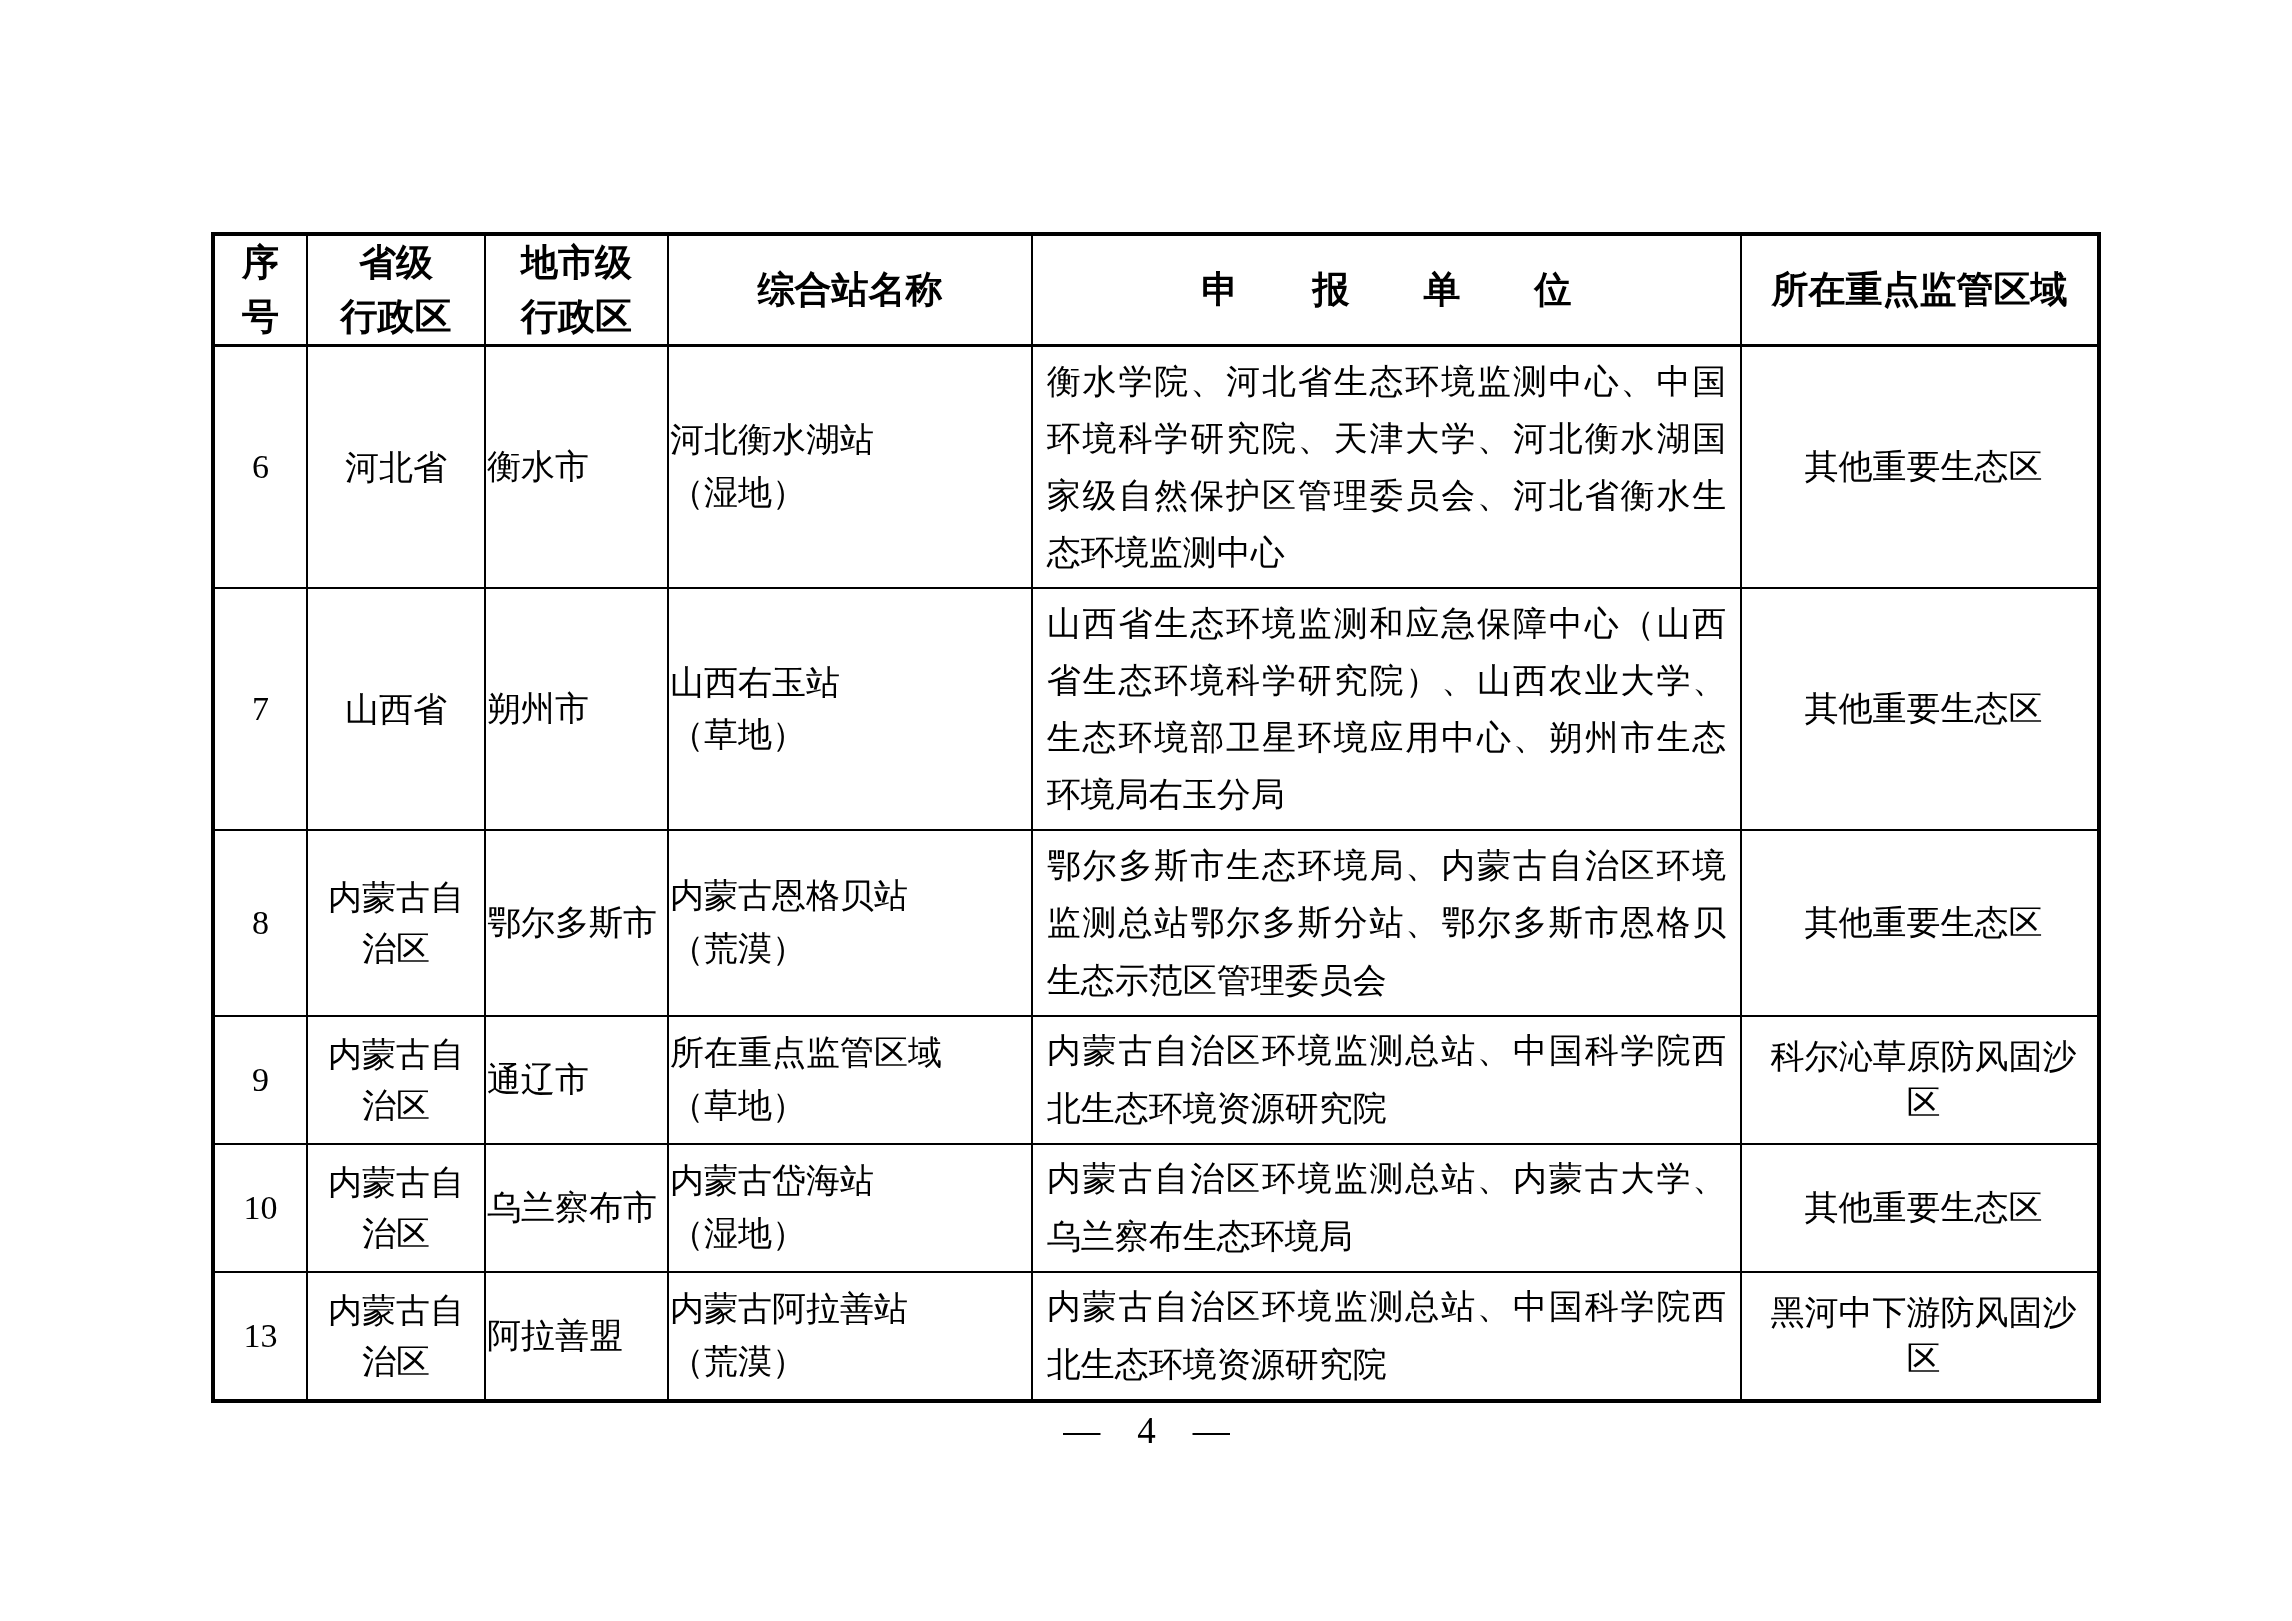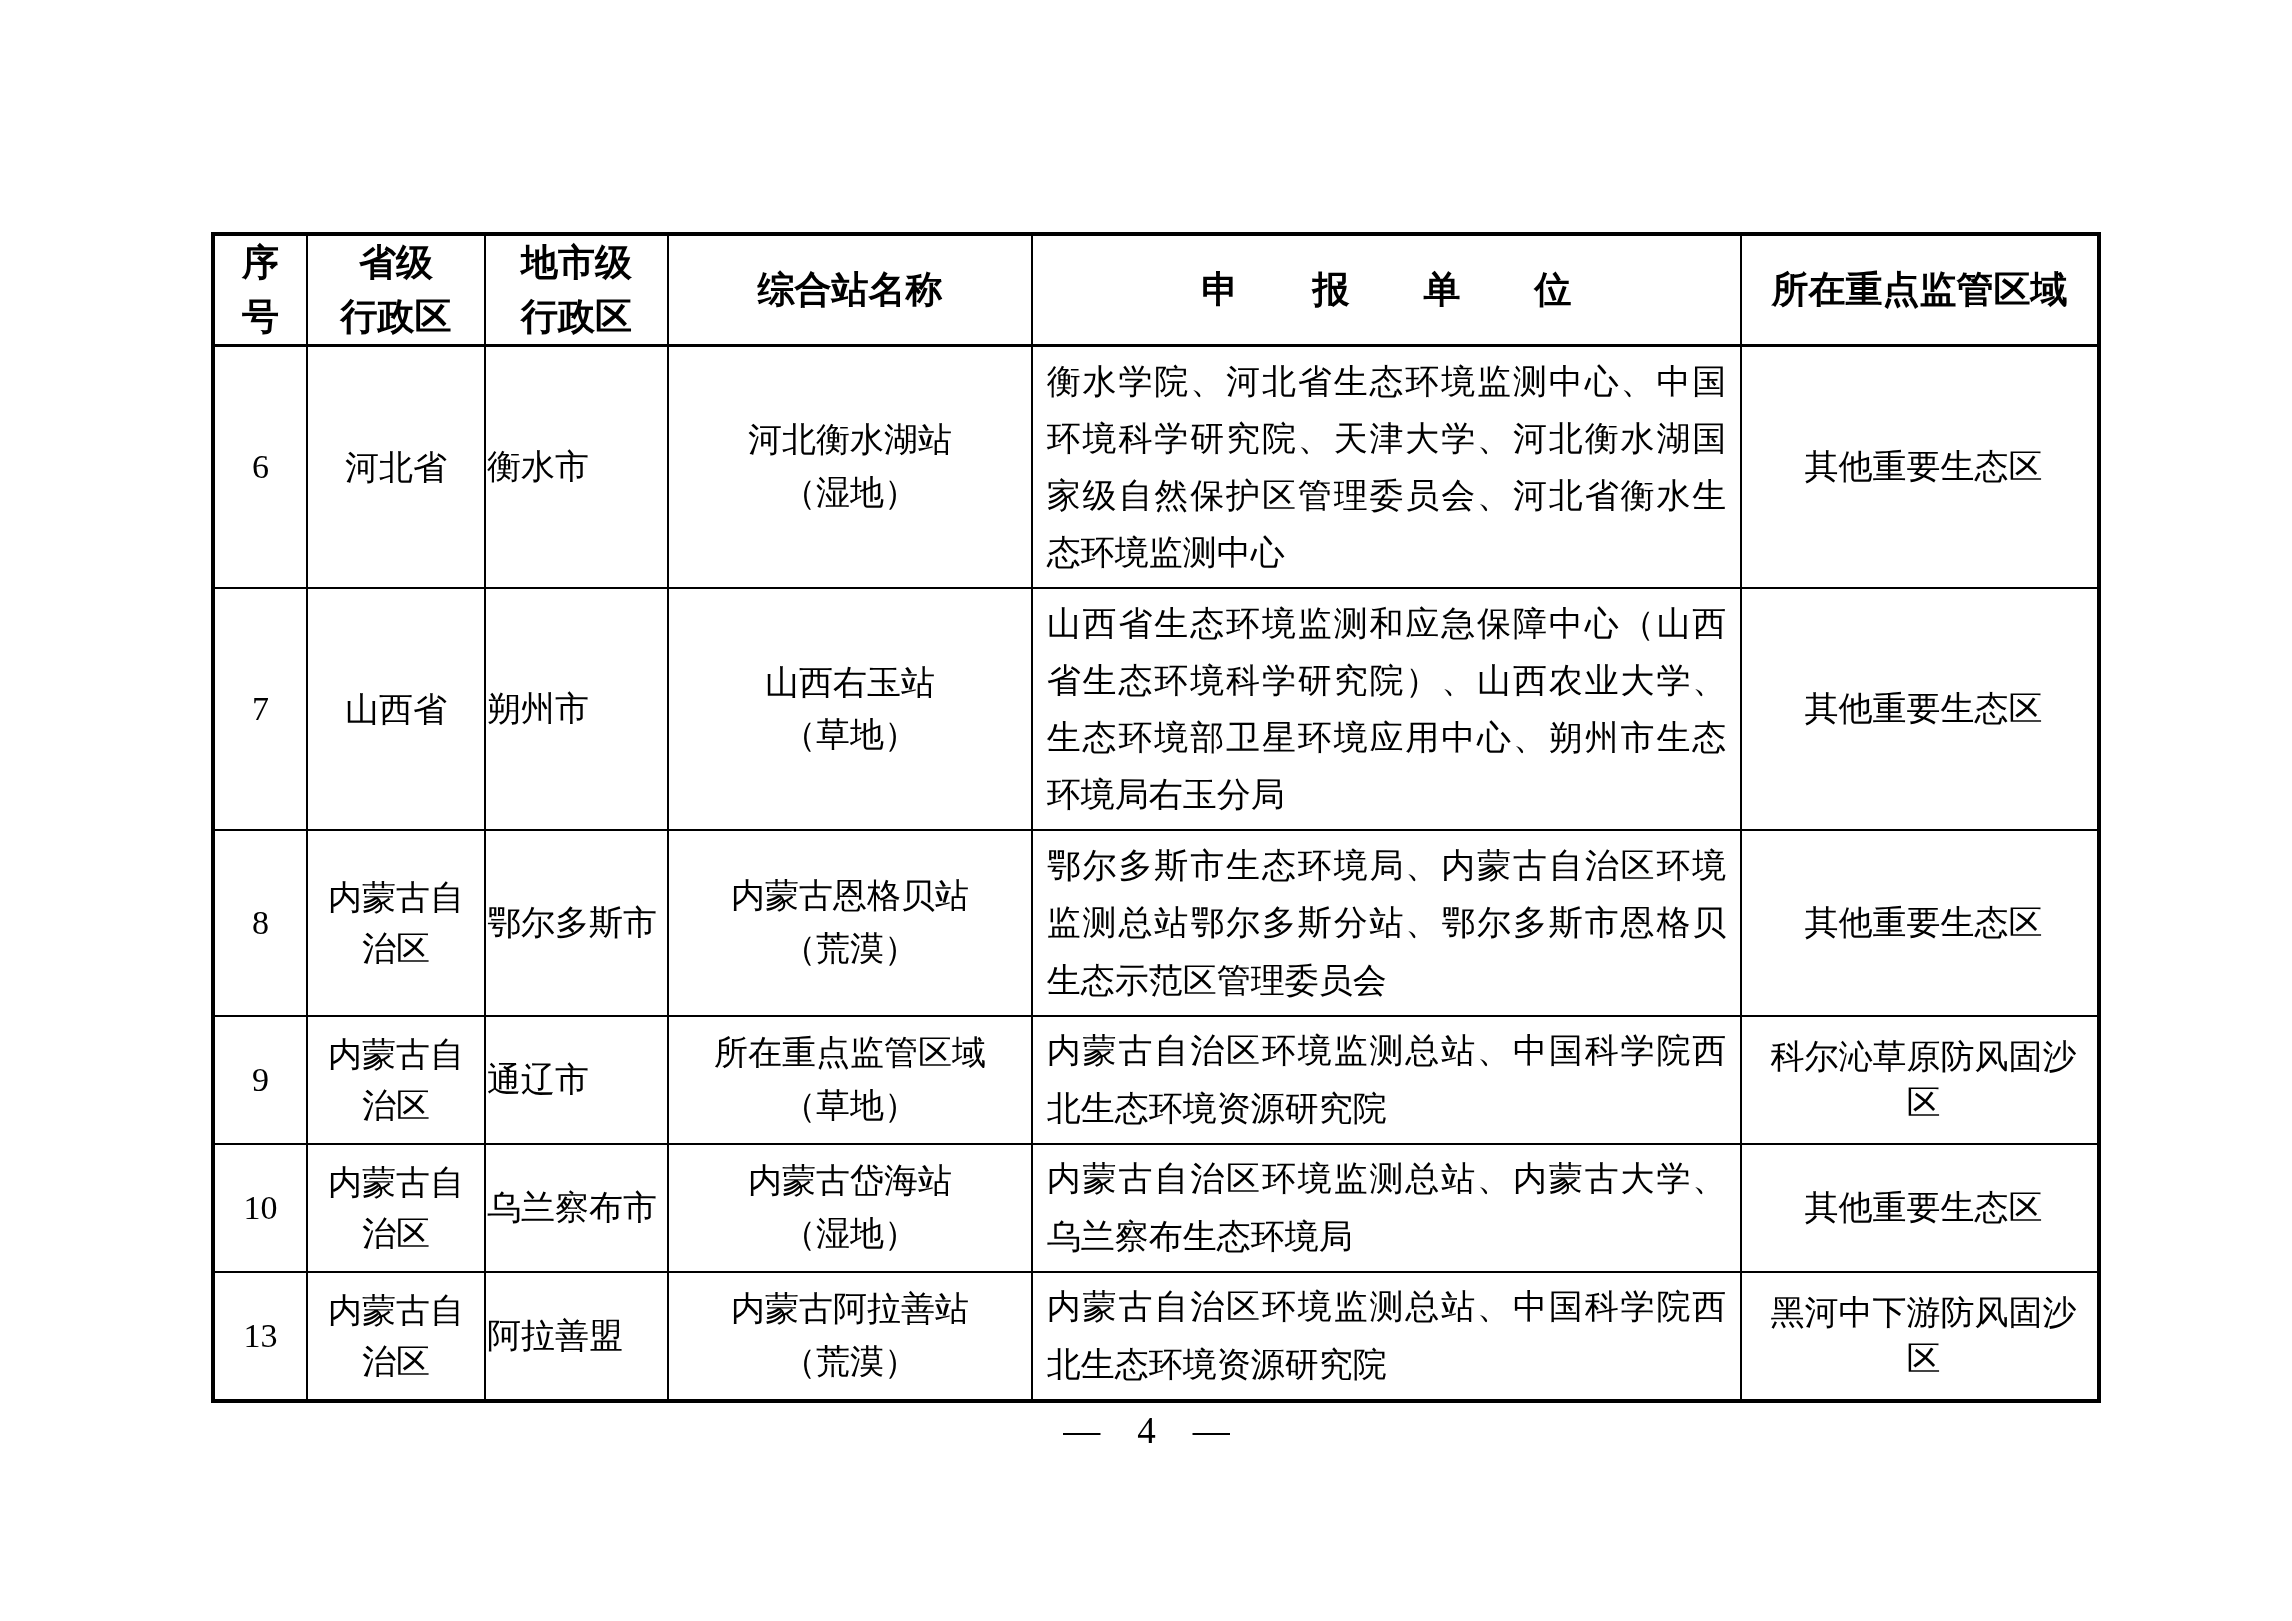--- a/index.html
+++ b/index.html
@@ -47,21 +47,21 @@
   .doc-table tbody tr:nth-child(3) { height: 160px; }
   .doc-table tbody tr:nth-child(4) { height: 111px; }
   .doc-table tbody tr:nth-child(5) { height: 111px; }
   .doc-table tbody tr:nth-child(6) { height: 111px; }
   .doc-table tbody tr:nth-child(7) { height: 98px; }
   .doc-table tbody tr:nth-child(8) { height: 110px; }
 
   td.col-index    { text-align: center; font-size: 34px; }
   td.col-province { text-align: center; white-space: pre-line; line-height: 1.5; }
   td.col-city     { }
-  td.col-station  { text-align: center; white-space: pre-line; line-height: 1.55; }
+  td.col-station  { text-align: left; white-space: pre-line; line-height: 1.55; }
   td.col-applicant{
     text-align: justify;
     font-size: 32px;
     line-height: 1.68;
     padding: 5.9px 13.7px;
   }
   td.col-region   {
     text-align: center;
     font-size: 31px;
     padding-left: 11.8px;

